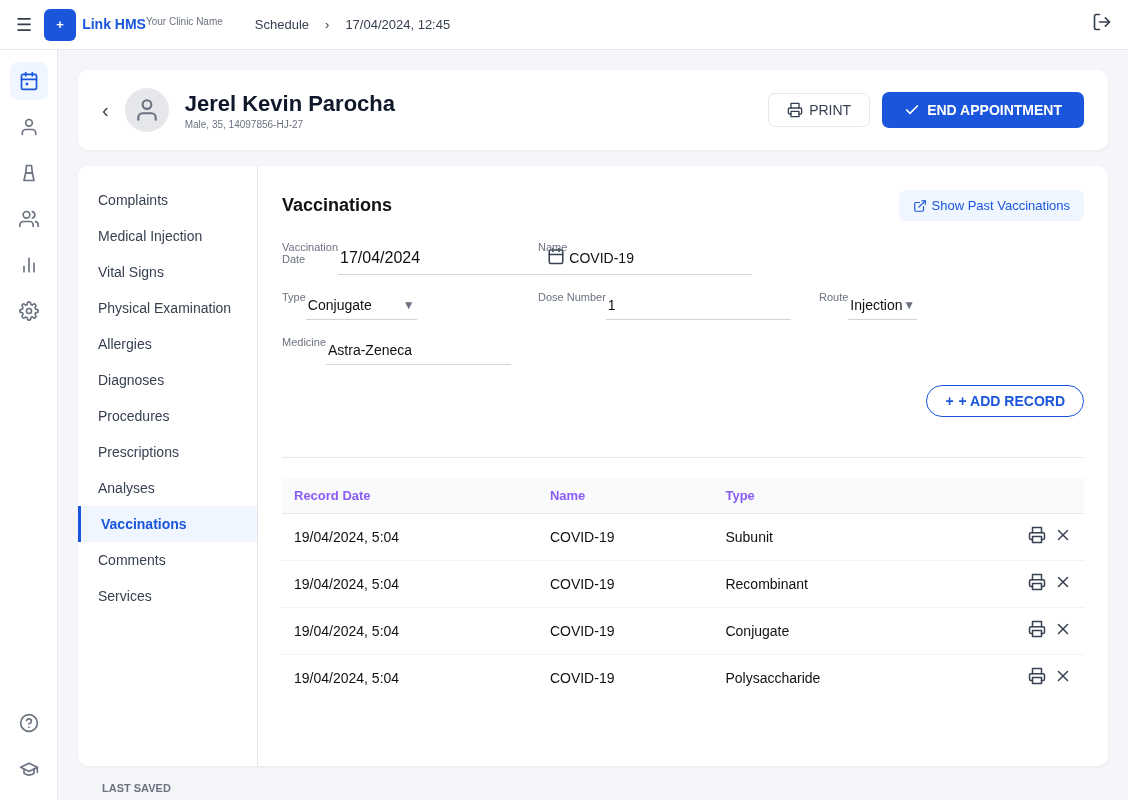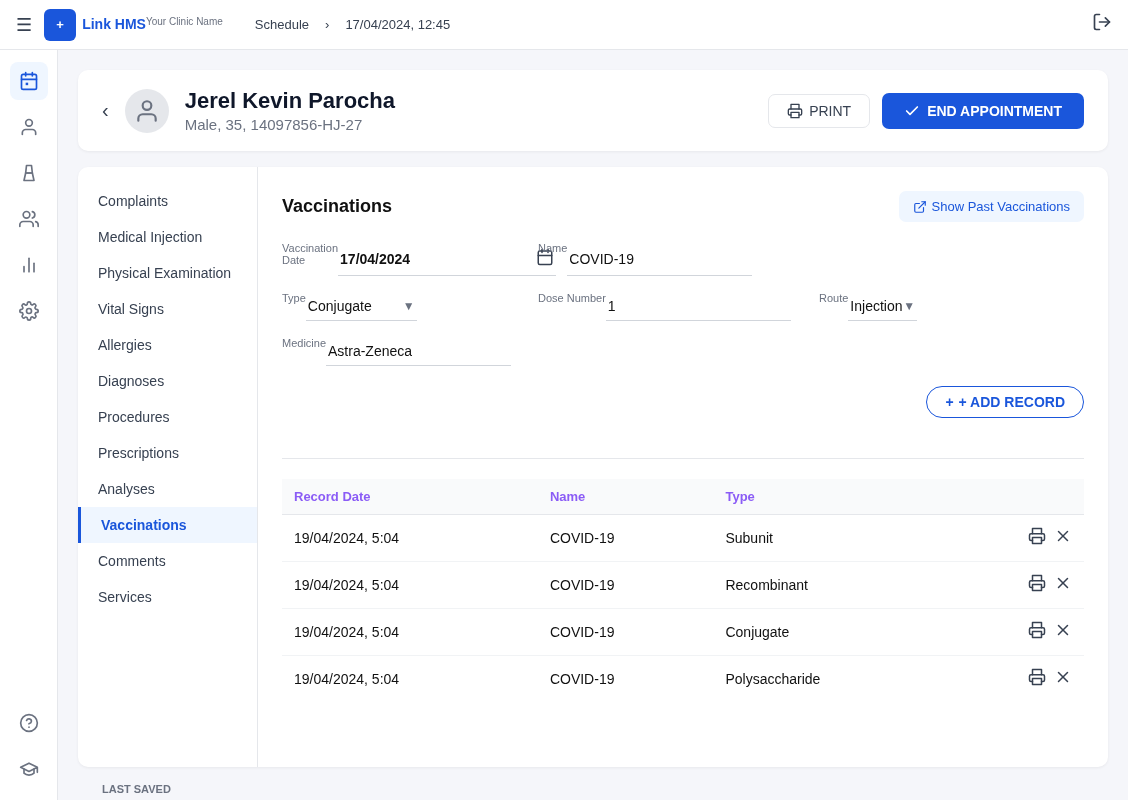--- a/index.html
+++ b/index.html
@@ -82,21 +82,21 @@
     }
     .patient-avatar {
       width: 44px; height: 44px;
       border-radius: 50%;
       background: #e5e7eb;
       display: flex; align-items: center; justify-content: center;
       color: #6b7280; font-size: 22px;
     }
     .patient-info { flex: 1; }
     .patient-name { font-size: 22px; font-weight: 700; color: #0f172a; }
-    .patient-meta { font-size: 15px; color: #6b7280; margin-top: 2px; }
+    .patient-meta { font-size: 10px; color: #6b7280; margin-top: 2px; }
     .header-actions { display: flex; align-items: center; gap: 12px; }
     .print-btn {
       background: none; border: 1.5px solid #e5e7eb; border-radius: 7px;
       padding: 8px 18px; cursor: pointer; color: #374151;
       display: flex; align-items: center; gap: 6px; font-size: 14px; font-weight: 500;
     }
     .end-btn {
       background: #1a56db; color: #fff; border: none; border-radius: 7px;
       padding: 10px 22px; cursor: pointer; font-size: 14px; font-weight: 600;
       display: flex; align-items: center; gap: 7px;
@@ -326,22 +326,22 @@
         <span>END APPOINTMENT</span>
       </button>
     </div>
   </div>
 
   <div class="content-card">
 
     <nav class="left-nav">
       <div class="left-nav-item">Complaints</div>
       <div class="left-nav-item">Medical Injection</div>
+      <div class="left-nav-item">Vital Signs</div>
       <div class="left-nav-item">Physical Examination</div>
-      <div class="left-nav-item">Vital Signs</div>
       <div class="left-nav-item">Allergies</div>
       <div class="left-nav-item">Diagnoses</div>
       <div class="left-nav-item">Procedures</div>
       <div class="left-nav-item">Prescriptions</div>
       <div class="left-nav-item">Analyses</div>
       <div class="left-nav-item active">Vaccinations</div>
       <div class="left-nav-item">Comments</div>
       <div class="left-nav-item">Services</div>
     </nav>
 
@@ -356,21 +356,21 @@
             <line x1="10" y1="14" x2="21" y2="3"></line>
           </svg>
           <span>Show Past Vaccinations</span>
         </button>
       </div>
 
       <div class="form-row">
         <div class="form-field" style="max-width:240px;">
           <span class="field-label">Vaccination Date</span>
           <div class="field-input-row">
-            <input type="text" value="17/04/2024" readonly="" style="font-size: 14px; font-weight: bold;">
+            <input type="text" value="17/04/2024" readonly="" style="font-size: 16px;">
             <span style="color:#374151;">
               <svg width="18" height="18" viewBox="0 0 24 24" fill="none" stroke="#374151" stroke-width="2" stroke-linecap="round" stroke-linejoin="round">
                 <rect x="3" y="4" width="18" height="18" rx="2" ry="2"></rect>
                 <line x1="16" y1="2" x2="16" y2="6"></line>
                 <line x1="8" y1="2" x2="8" y2="6"></line>
                 <line x1="3" y1="10" x2="21" y2="10"></line>
               </svg>
             </span>
           </div>
         </div>

